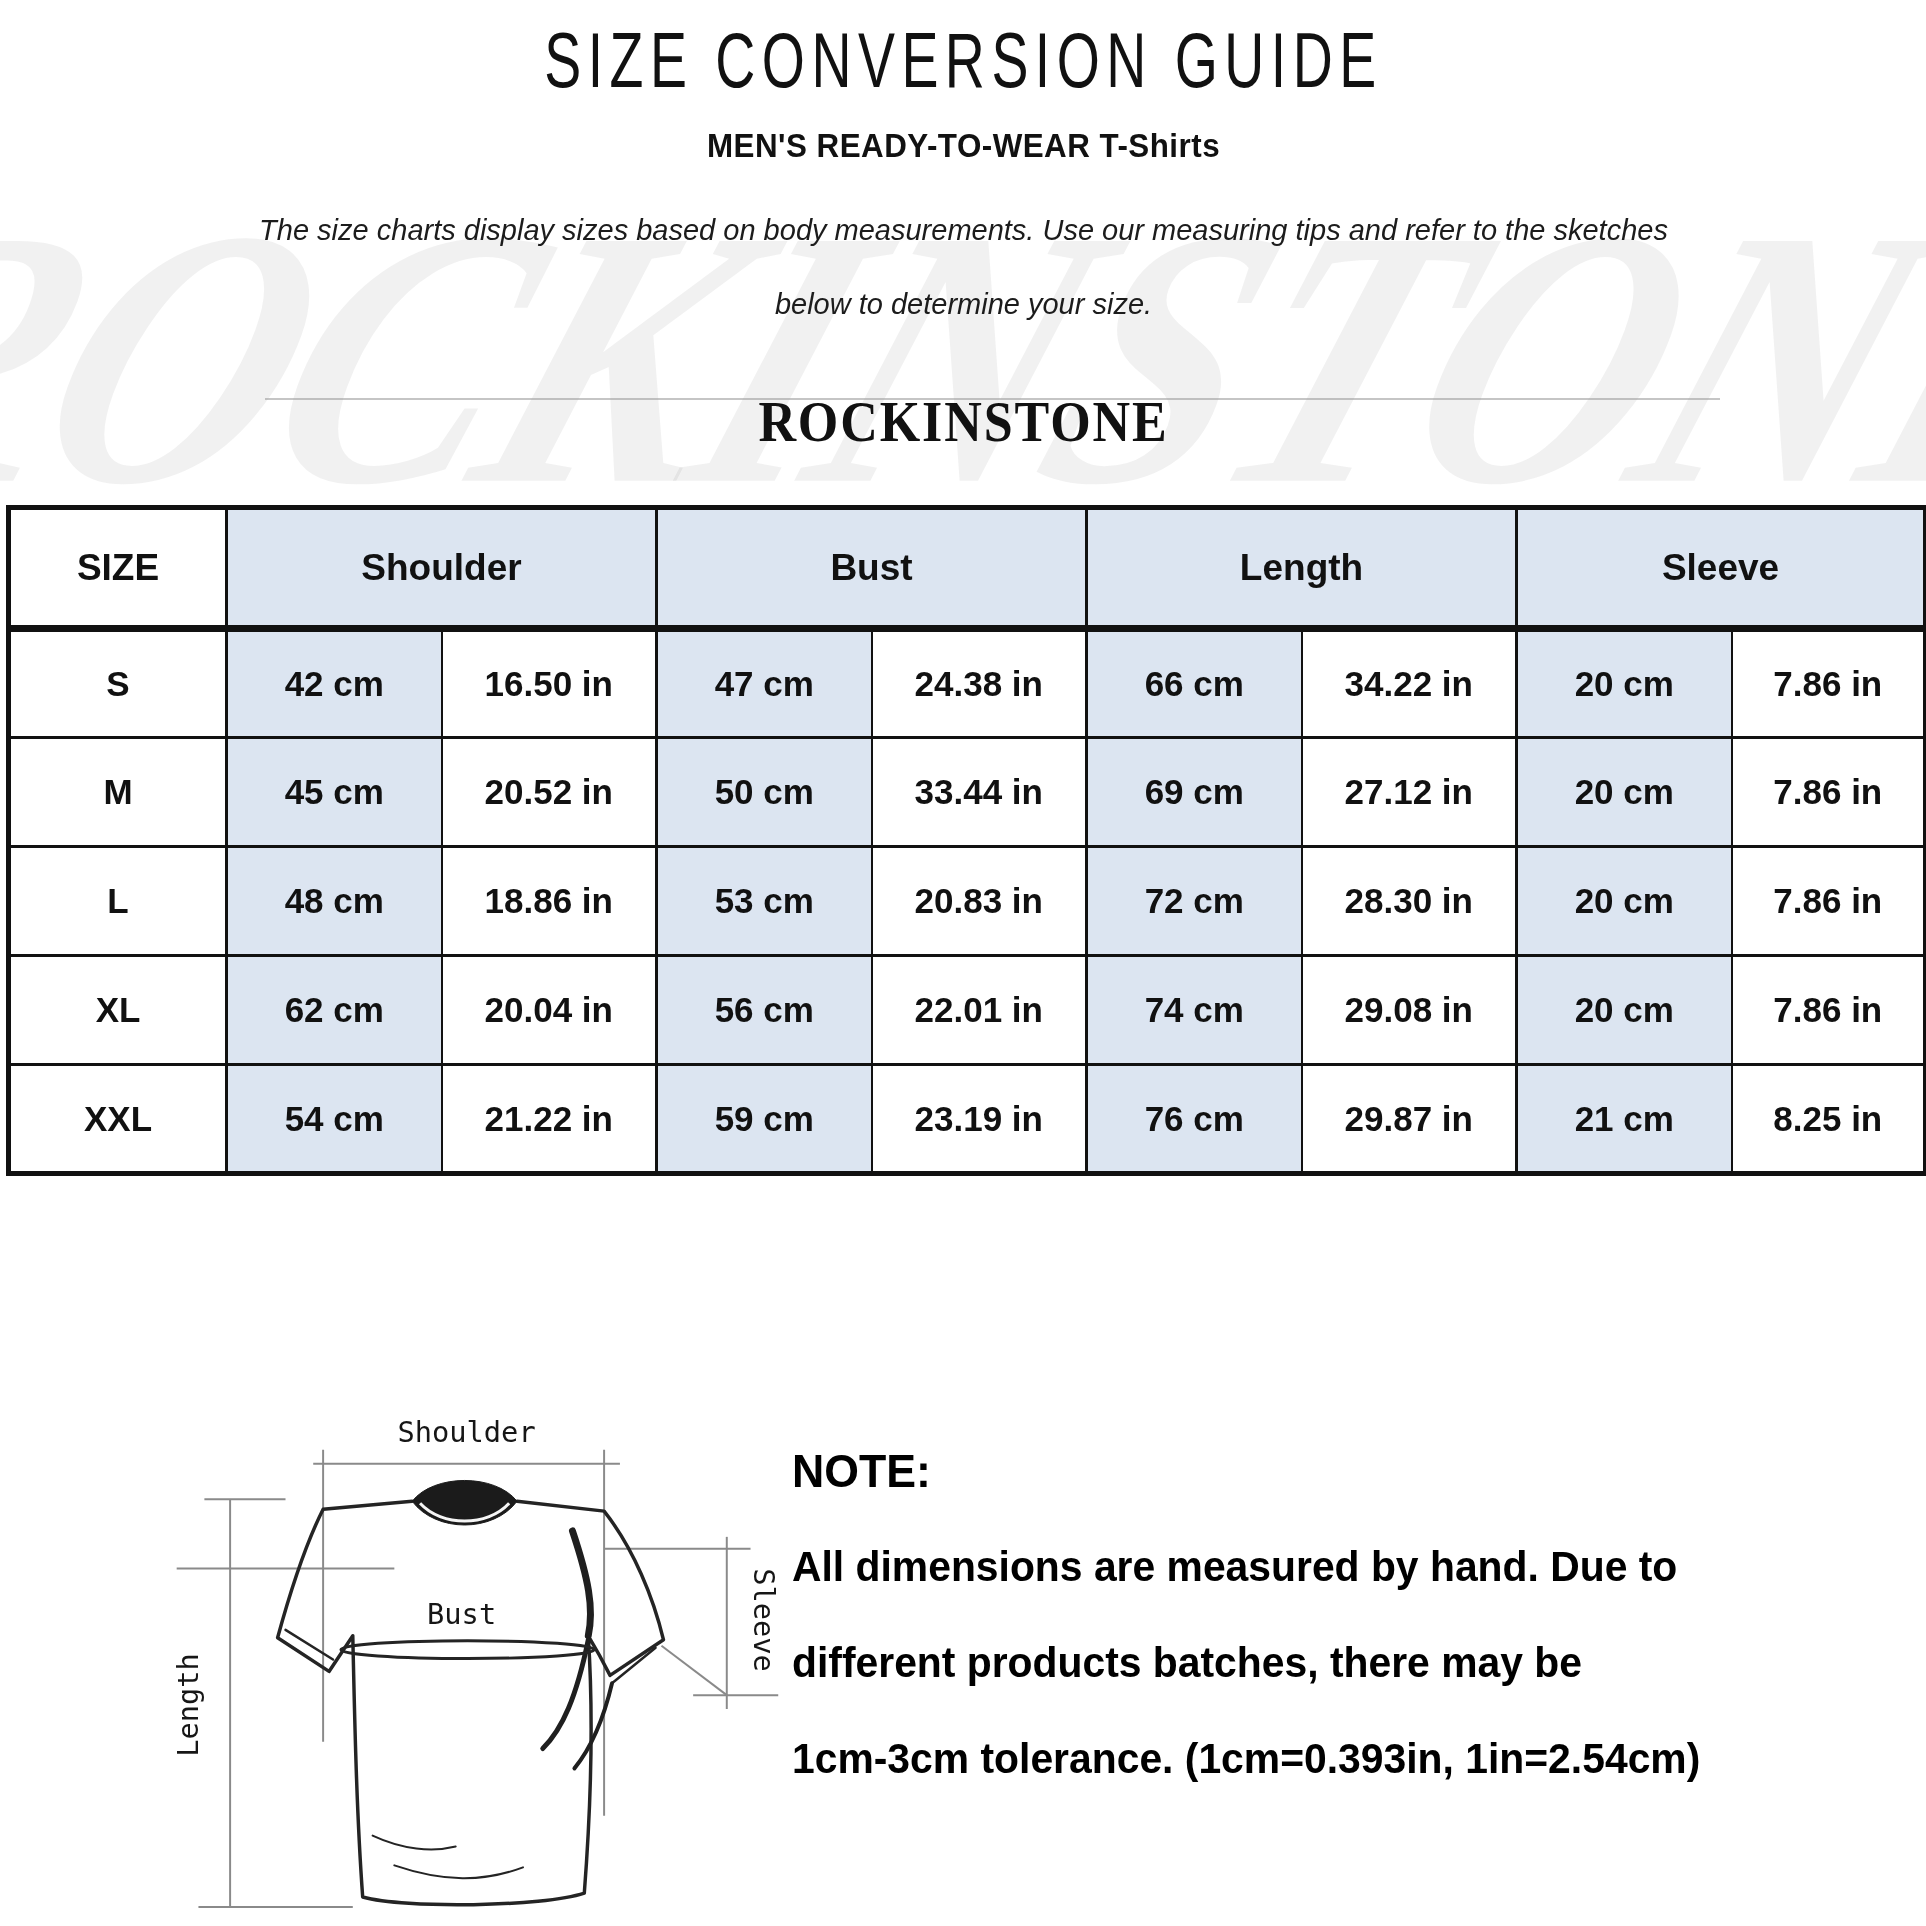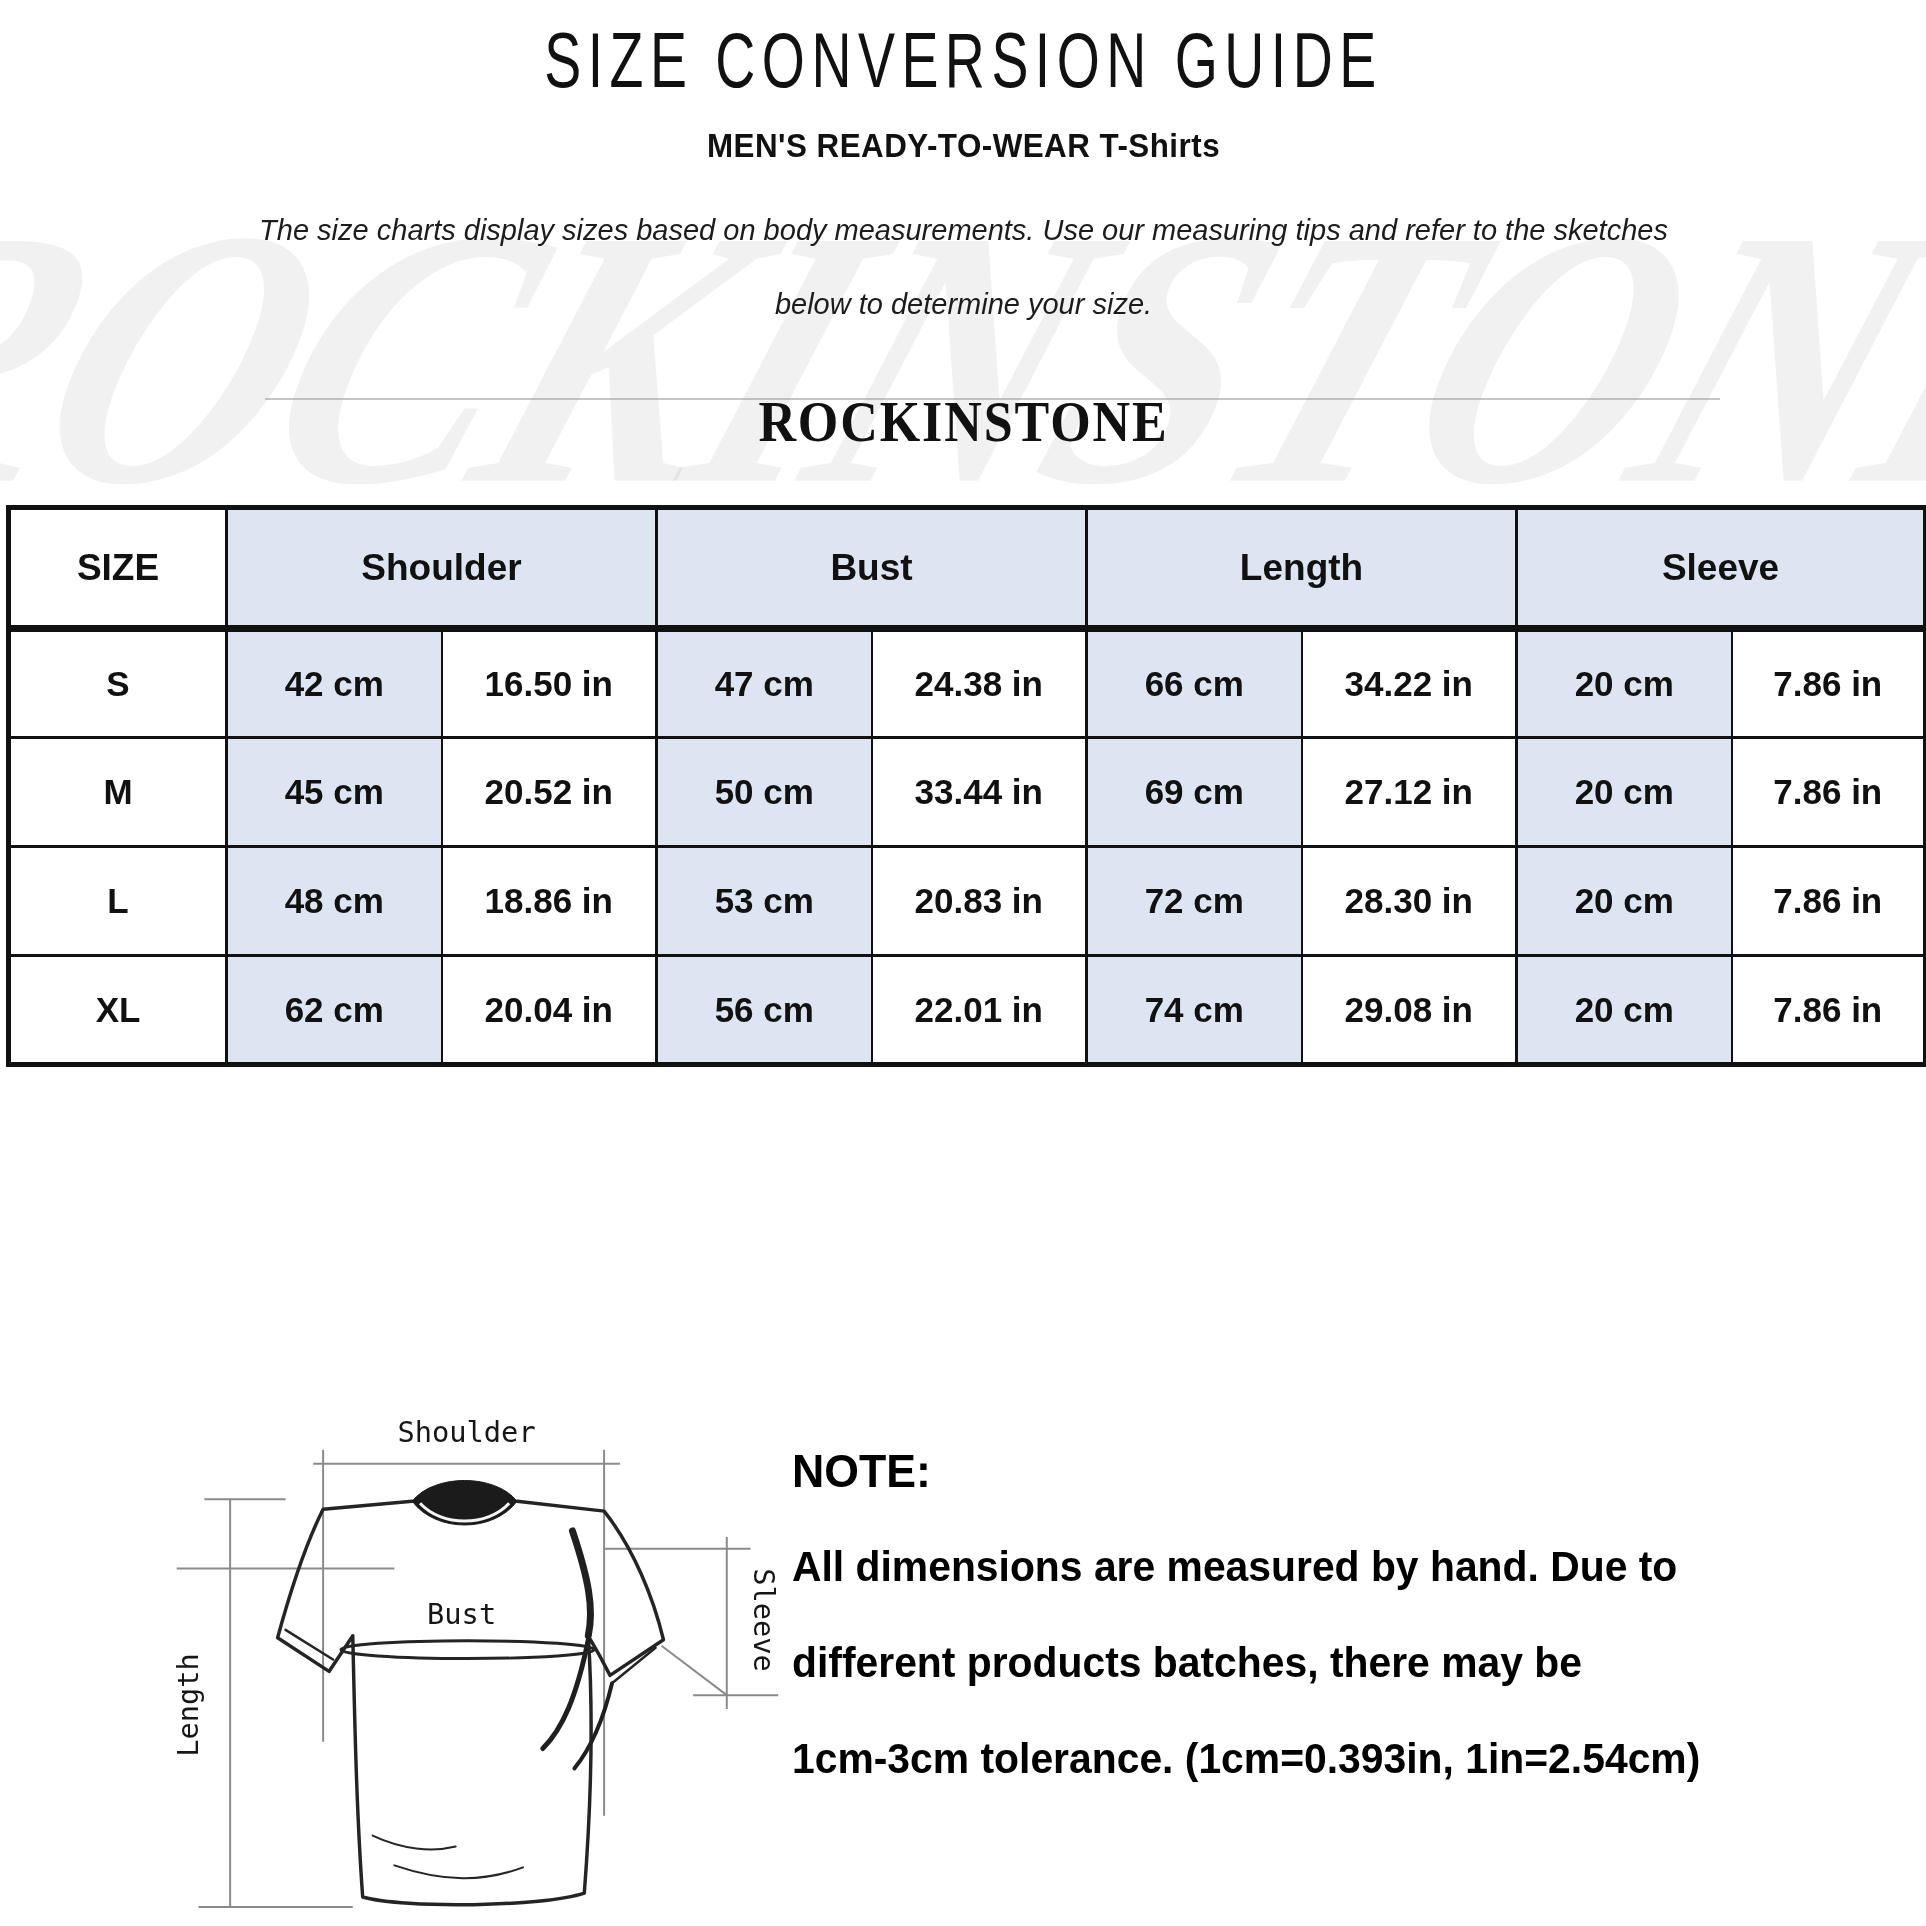--- a/index.html
+++ b/index.html
@@ -159,20 +159,31 @@
         <tr class="data">
           <td>XL</td>
           <td class="c-cm blue">62 cm</td>
           <td class="c-inch">20.04 in</td>
           <td class="c-cm blue">56 cm</td>
           <td class="c-inch">22.01 in</td>
           <td class="c-cm blue">74 cm</td>
           <td class="c-inch">29.08 in</td>
           <td class="c-cm blue">20 cm</td>
           <td class="c-inch">7.86 in</td>
+        </tr>
+        <tr class="data">
+          <td>XXL</td>
+          <td class="c-cm blue">54 cm</td>
+          <td class="c-inch">21.22 in</td>
+          <td class="c-cm blue">59 cm</td>
+          <td class="c-inch">23.19 in</td>
+          <td class="c-cm blue">76 cm</td>
+          <td class="c-inch">29.87 in</td>
+          <td class="c-cm blue">21 cm</td>
+          <td class="c-inch">8.25 in</td>
         </tr>
       </tbody>
     </table>
   </div>
 
   <svg class="diagram" width="653" height="527" viewBox="0 0 660 532">
 
     <g stroke="#8a8a8a" stroke-width="2" fill="none">
       <line x1="168" y1="64" x2="478" y2="64"></line>
       <line x1="178" y1="50" x2="178" y2="345"></line>

